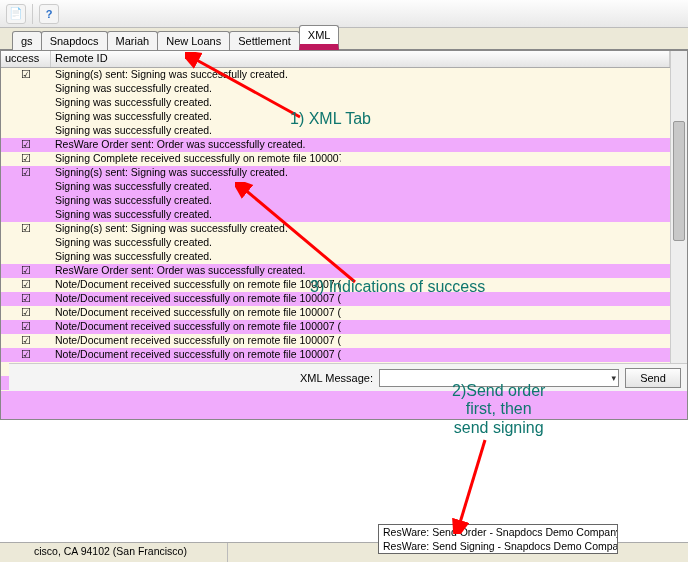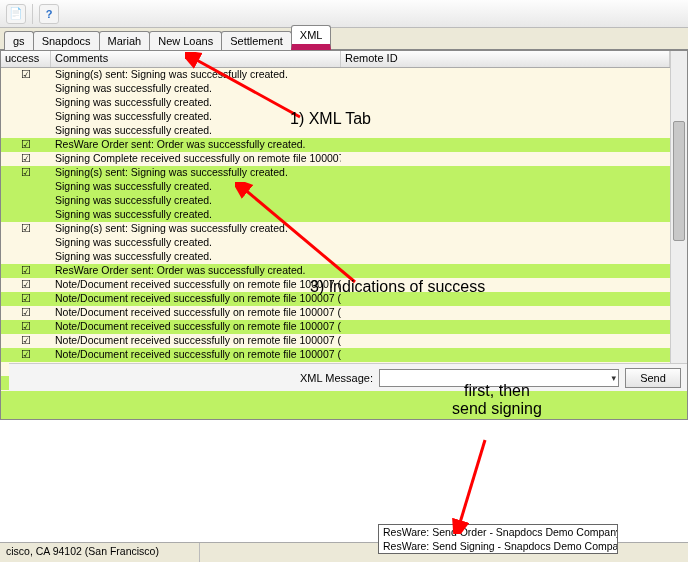--- a/index.html
+++ b/index.html
@@ -27,21 +27,21 @@
     border: 1px solid #ccc;
     border-radius: 3px;
     display: flex; align-items: center; justify-content: center;
     background: #f5f5f5;
   }
   .toolbar-sep { width:1px; height:20px; background:#ccc; }
 
   
   .tabs {
     display: flex;
-    padding-left: 4px;
+    padding-left: 12px;
     border-bottom: 1px solid #888;
     background: #ece9d8;
     height: 22px;
     align-items: flex-end;
   }
   .tab {
     border: 1px solid #888;
     border-bottom: none;
     padding: 3px 8px 3px 8px;
     background: #f4f4f4;
@@ -56,21 +56,21 @@
   .tab.active {
     background: #fff;
     border-bottom: 6px solid #be185d;
     top: 1px;
     z-index: 2;
   }
 
   
   .grid-container {
     border: 1px solid #888;
-    background: #bef264;
+    background: #f0abfc;
     position: relative;
     height: 370px;
   }
   .grid-header {
     display: flex;
     background: linear-gradient(#fdfdfd, #e4e4e4);
     border-bottom: 1px solid #aaa;
     font-size: 11px;
     height: 17px;
   }
@@ -155,27 +155,27 @@
     white-space: nowrap; overflow:hidden;
   }
 
   
   .status {
     position:absolute; bottom:0; left:0; right:0; height:20px;
     background: #ece9d8; border-top:1px solid #aaa;
     display:flex; font-size:10.5px;
   }
   .status .cell {
-    border-right:1px solid #bbb; padding:2px 6px;
+    border-right:1px solid #bbb; padding:2px 6px;margin-left:28px;
   }
 
   
   .anno {
     position:absolute;
-    color:#000000;
+    color:#0f766e;
     font-size:16px;
     font-weight: 500;
     font-family: "Segoe UI", Arial, sans-serif;
     z-index: 30;
     pointer-events: none;
   }
   svg.arrow {
     position:absolute; z-index:25; pointer-events:none;
   }
 </style>
@@ -197,21 +197,20 @@
     <div class="tab">Snapdocs</div>
     <div class="tab">Mariah</div>
     <div class="tab">New Loans</div>
     <div class="tab">Settlement</div>
     <div class="tab active">XML</div>
   </div>
 
 <div class="grid-container">
   <div class="grid-header">
     <div class="col col-success">uccess</div>
-    <div class="col col-comments">Comments</div>
     <div class="col col-remote">Remote ID</div>
     <div class="col-scroll">
       <svg width="9" height="9">
           <polygon points="4.5,2 8,7 1,7" fill="#555"></polygon>
         </svg>
     </div>
   </div>
   <div class="grid-body" id="grid-body">
       <div class="row alt">
         <div class="c-success"><span style="font-size: 11px;">☑</span></div>
@@ -378,20 +377,21 @@
   <div class="opt">ResWare: Send Signing - Snapdocs Demo Company</div>
 </div>
 
 <div class="status">
   <div class="cell" style="width:200px">cisco, CA  94102 (San Francisco)</div>
 </div>
 
 <div class="anno" style="top:110px; left:290px;">1) XML Tab</div>
 <div class="anno" style="top:278px; left:310px;">3) Indications of success</div>
 <div class="anno" style="top:382px; left:452px; text-align:center; line-height:1.15;">
+  <div>2)Send order</div>
   <div>first, then</div>
   <div>send signing</div>
 </div>
 
 <svg class="arrow" style="top:52px; left:185px;" width="130" height="75">
   <defs>
       <marker id="ah1" markerWidth="10" markerHeight="10" refX="2" refY="3" orient="auto">
         <path d="M0,0 L0,6 L8,3 z" fill="#ff0000"></path>
       </marker>
     </defs>

